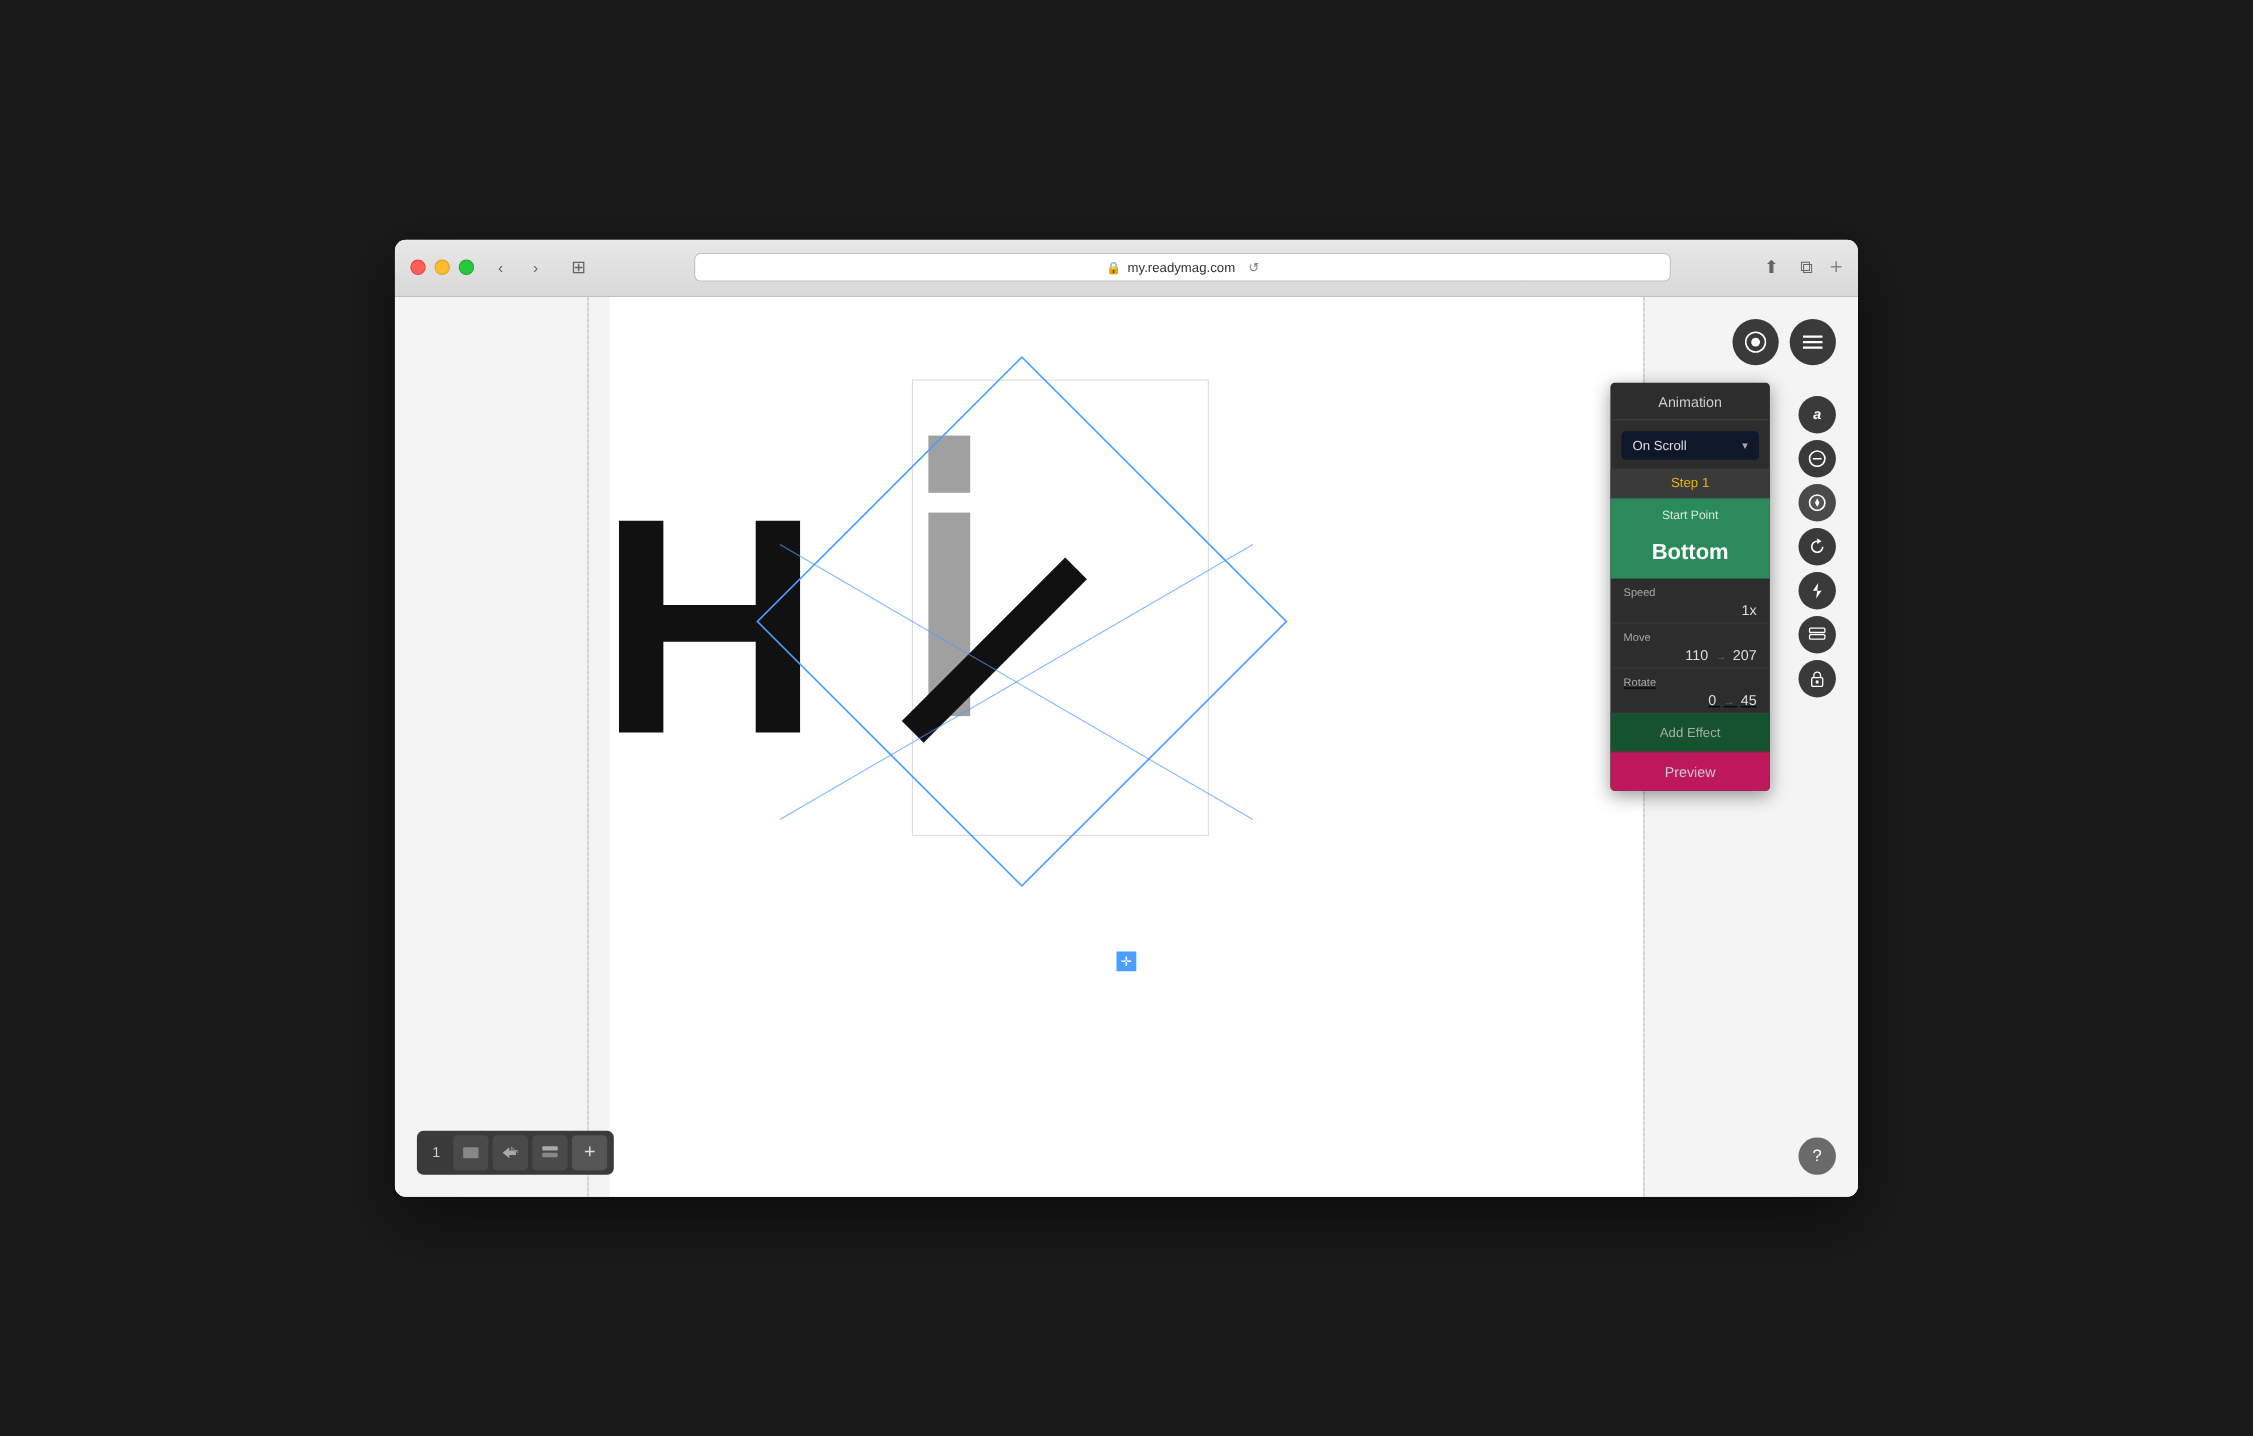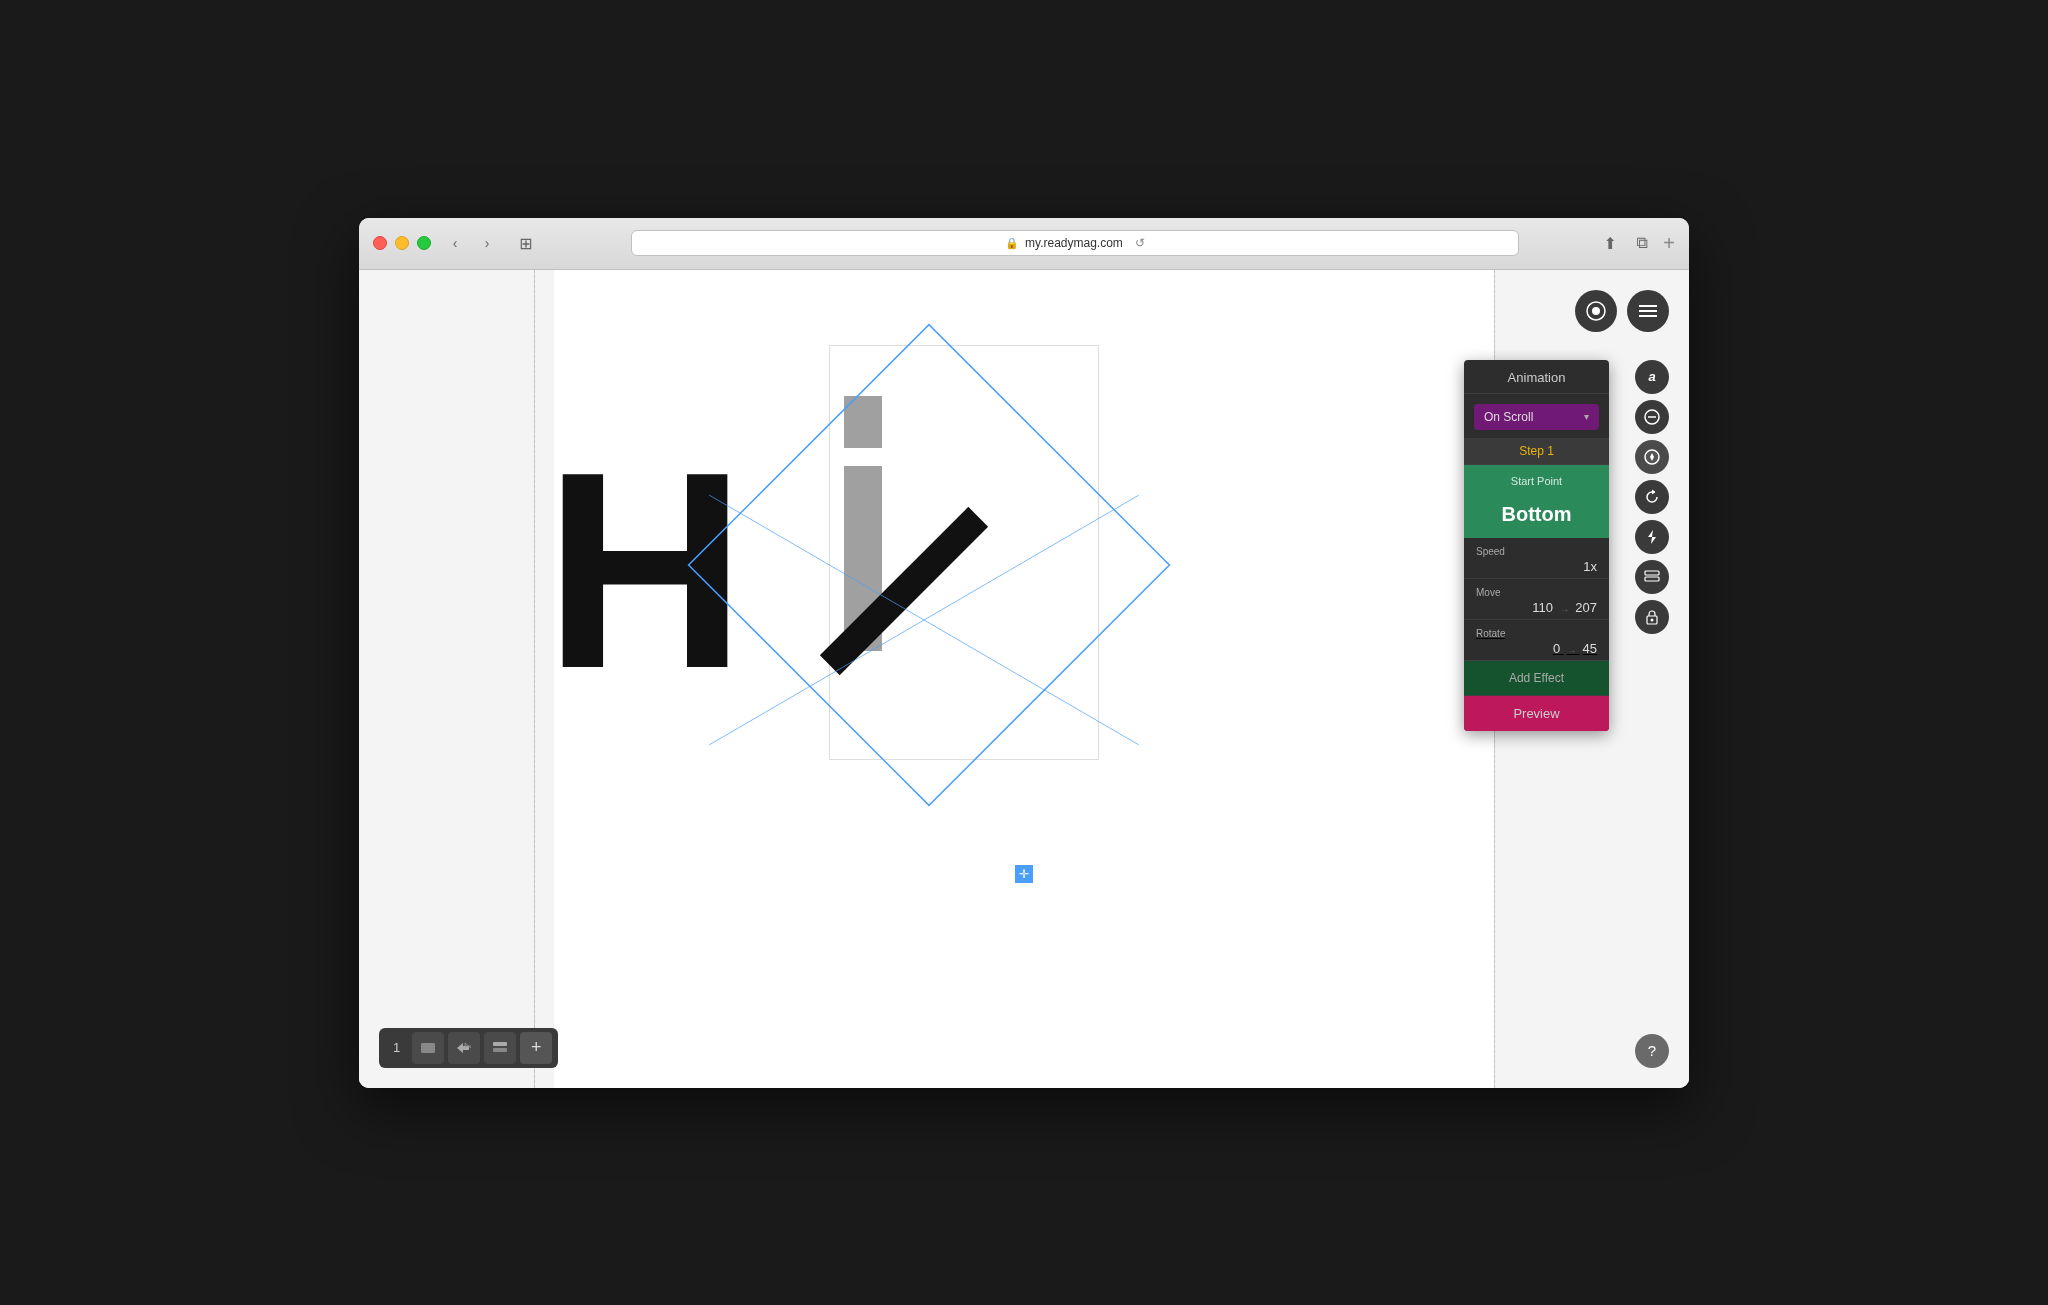--- a/index.html
+++ b/index.html
@@ -237,39 +237,39 @@
       align-items: center;
       justify-content: center;
       color: white;
       font-size: 18px;
     }
 
     
     .animation-panel {
       position: absolute;
       right: 80px;
-      top: 90px;
+      top: 78px;
       width: 145px;
       background: #2d2d2d;
       border-radius: 4px;
       overflow: hidden;
       box-shadow: 0 4px 16px rgba(0,0,0,0.4);
     }
 
     .panel-title {
       text-align: center;
       color: #ccc;
       font-size: 13px;
       padding: 10px 0 8px;
       border-bottom: 1px solid #404040;
     }
 
     .on-scroll-dropdown {
       margin: 10px 10px 8px;
-      background: #701a75;
+      background: #0f172a;
       border-radius: 4px;
       padding: 6px 10px;
       display: flex;
       align-items: center;
       justify-content: space-between;
       cursor: pointer;
     }
     .on-scroll-dropdown span {
       color: #ddd;
       font-size: 12px;

